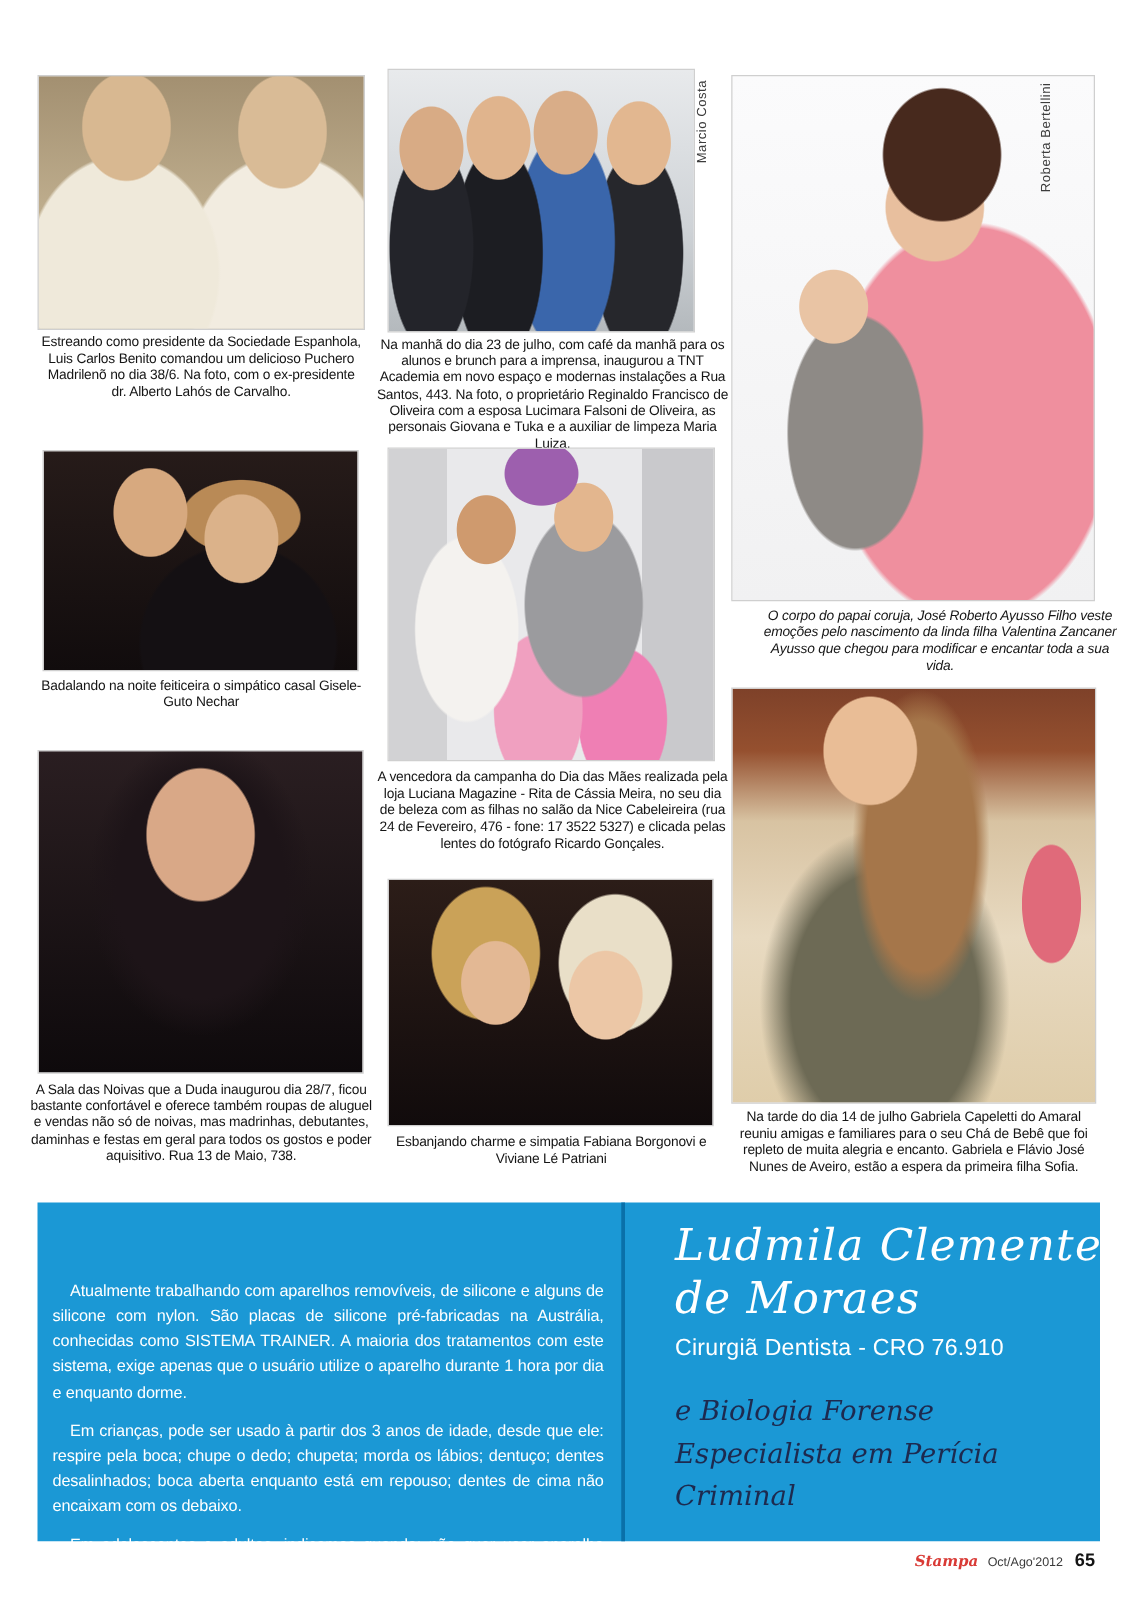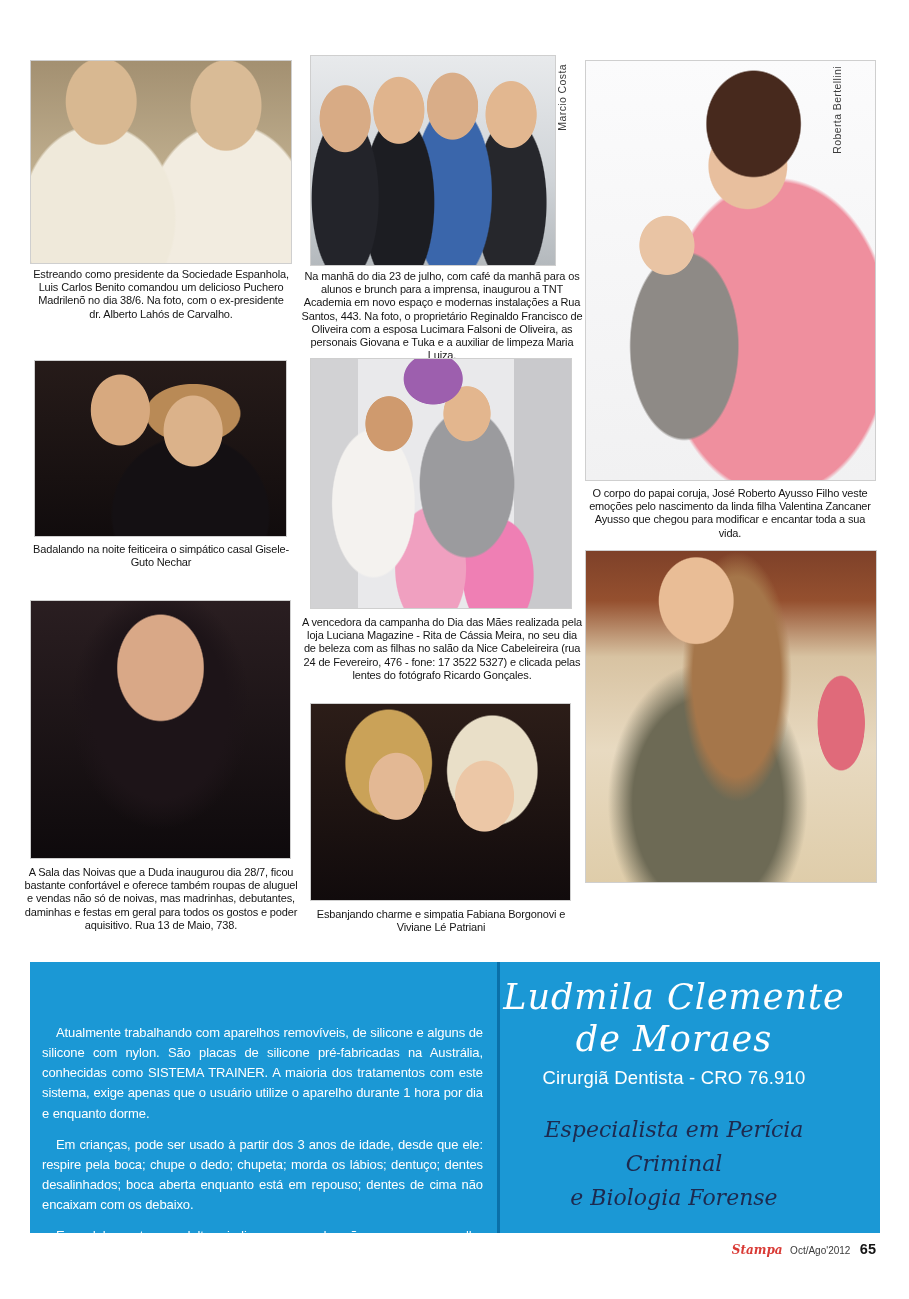--- a/index.html
+++ b/index.html
@@ -67,21 +67,21 @@
   
   .credit{position:absolute;writing-mode:vertical-rl;transform:rotate(180deg);
           font-size:10.5px;color:#3c3c3c;letter-spacing:0.4px;white-space:nowrap;}
   
   .bluebar{position:absolute;left:30px;top:962px;width:850px;height:271px;background:#1b98d5;}
   .divider{position:absolute;left:467px;top:0;width:3px;height:271px;background:#0a70a9;}
   .article{position:absolute;left:0;top:0;width:467px;box-sizing:border-box;
            padding:13px 14px 0 12px;color:#ffffff;margin-top:48px;}
   .article p{margin:0 0 11px 0;font-size:13px;line-height:1.55;text-align:justify;
              text-indent:14px;letter-spacing:-0.1px;}
-  .ad{position:absolute;left:470px;top:0;width:348px;height:271px;text-align:center;color:#fff;}
+  .ad{position:absolute;left:470px;top:0;width:348px;height:271px;color:#fff;padding-left:40px;}
   .ad-name{margin-top:14px;font-family:"DejaVu Serif",serif;font-style:italic;
            font-size:35px;line-height:1.2;letter-spacing:1px;}
   .ad-sub{margin-top:7px;font-size:18.5px;font-weight:normal;letter-spacing:0.2px;}
   .ad-spec{margin-top:24px;font-family:"DejaVu Serif",serif;font-style:italic;
            font-size:22px;line-height:1.55;color:#1d2a4f;}
   .ad-addr{margin-top:18px;font-size:15.5px;font-weight:bold;line-height:1.35;}
   
   .footer{position:absolute;left:620px;top:1240px;width:256px;text-align:right;
           white-space:nowrap;color:#222;}
   .f-mag{color:#d93a35;font-family:"DejaVu Serif",serif;font-style:italic;font-weight:bold;
@@ -96,29 +96,30 @@
 
   <div class="ph ph-men" style="left:30px;top:60px;width:262px;height:204px;"></div>
   <div class="cap" style="left:33px;top:268px;width:256px;">Estreando como presidente da Sociedade Espanhola, Luis Carlos Benito comandou um delicioso Puchero Madrilenõ no dia 38/6. Na foto, com o ex-presidente dr. Alberto Lahós de Carvalho.</div>
 
   <div class="ph ph-gym" style="left:310px;top:55px;width:246px;height:211px;"></div>
   <div class="credit" style="left:556px;top:64px;">Marcio Costa</div>
   <div class="cap" style="left:301px;top:270px;width:282px;">Na manhã do dia 23 de julho, com café da manhã para os alunos e brunch para a imprensa, inaugurou a TNT Academia em novo espaço e modernas instalações a Rua Santos, 443. Na foto, o proprietário Reginaldo Francisco de Oliveira com a esposa Lucimara Falsoni de Oliveira, as personais Giovana e Tuka e a auxiliar de limpeza Maria Luiza.</div>
 
   <div class="ph ph-baby" style="left:585px;top:60px;width:291px;height:421px;"></div>
   <div class="credit" style="left:831px;top:66px;">Roberta Bertellini</div>
-  <div class="cap" style="left:583px;top:487px;width:294px;">O corpo do papai coruja, José Roberto Ayusso Filho veste emoções pelo nascimento da linda filha Valentina Zancaner Ayusso que chegou para modificar e encantar toda a sua vida.</div>
+  <div class="cap" style="left:605px;top:487px;width:294px;font-style:italic;">O corpo do papai coruja, José Roberto Ayusso Filho veste emoções pelo nascimento da linda filha Valentina Zancaner Ayusso que chegou para modificar e encantar toda a sua vida.</div>
 
   <div class="ph ph-couple" style="left:34px;top:360px;width:253px;height:177px;"></div>
   <div class="cap" style="left:30px;top:543px;width:262px;">Badalando na noite feiticeira o simpático casal Gisele-Guto Nechar</div>
 
   <div class="ph ph-salon" style="left:310px;top:358px;width:262px;height:251px;"></div>
   <div class="cap" style="left:301px;top:616px;width:282px;">A vencedora da campanha do Dia das Mães realizada pela loja Luciana Magazine - Rita de Cássia Meira, no seu dia de beleza com as filhas no salão da Nice Cabeleireira (rua 24 de Fevereiro, 476 - fone: 17 3522 5327) e clicada pelas lentes do fotógrafo Ricardo Gonçales.</div>
 
   <div class="ph ph-pregnant" style="left:585px;top:550px;width:292px;height:333px;"></div>
+  <div class="cap" style="left:583px;top:888px;width:296px;">Na tarde do dia 14 de julho Gabriela Capeletti do Amaral reuniu amigas e familiares para o seu Chá de Bebê que foi repleto de muita alegria e encanto. Gabriela e Flávio José Nunes de Aveiro, estão a espera da primeira filha Sofia.</div>
 
   <div class="ph ph-duda" style="left:30px;top:600px;width:261px;height:259px;"></div>
   <div class="cap" style="left:24px;top:866px;width:274px;">A Sala das Noivas que a Duda inaugurou dia 28/7, ficou bastante confortável e oferece também roupas de aluguel e vendas não só de noivas, mas madrinhas, debutantes, daminhas e festas em geral para todos os gostos e poder aquisitivo. Rua 13 de Maio, 738.</div>
 
   <div class="ph ph-night" style="left:310px;top:703px;width:261px;height:198px;"></div>
   <div class="cap" style="left:310px;top:908px;width:262px;">Esbanjando charme e simpatia Fabiana Borgonovi e Viviane Lé Patriani</div>
 
   <div class="bluebar">
     <div class="article">
       <p>Atualmente trabalhando com aparelhos removíveis, de silicone e alguns de silicone com nylon. São placas de silicone pré-fabricadas na Austrália, conhecidas como SISTEMA TRAINER. A maioria dos tratamentos com este sistema, exige apenas que o usuário utilize o aparelho durante 1 hora por dia e enquanto dorme.</p>
@@ -127,22 +128,22 @@
       <p>E para quem faz esporte, absorvendo o choque do impacto.</p>
     </div>
     <div class="divider"></div>
     <div class="ad">
       <div class="ad-name">
         <div>Ludmila Clemente</div>
         <div>de Moraes</div>
       </div>
       <div class="ad-sub">Cirurgiã Dentista - CRO 76.910</div>
       <div class="ad-spec">
+        <div>e Biologia Forense</div>
         <div>Especialista em Perícia Criminal</div>
-        <div>e Biologia Forense</div>
       </div>
       <div class="ad-addr">
         <div>Praça da República, 155</div>
         <div>(ao lado do 1º Perícia de Notas e de Protesto)</div>
         <div>Centro - Catanduva/SP - 3 3521 8003</div>
       </div>
     </div>
   </div>
 
   <div class="footer">

